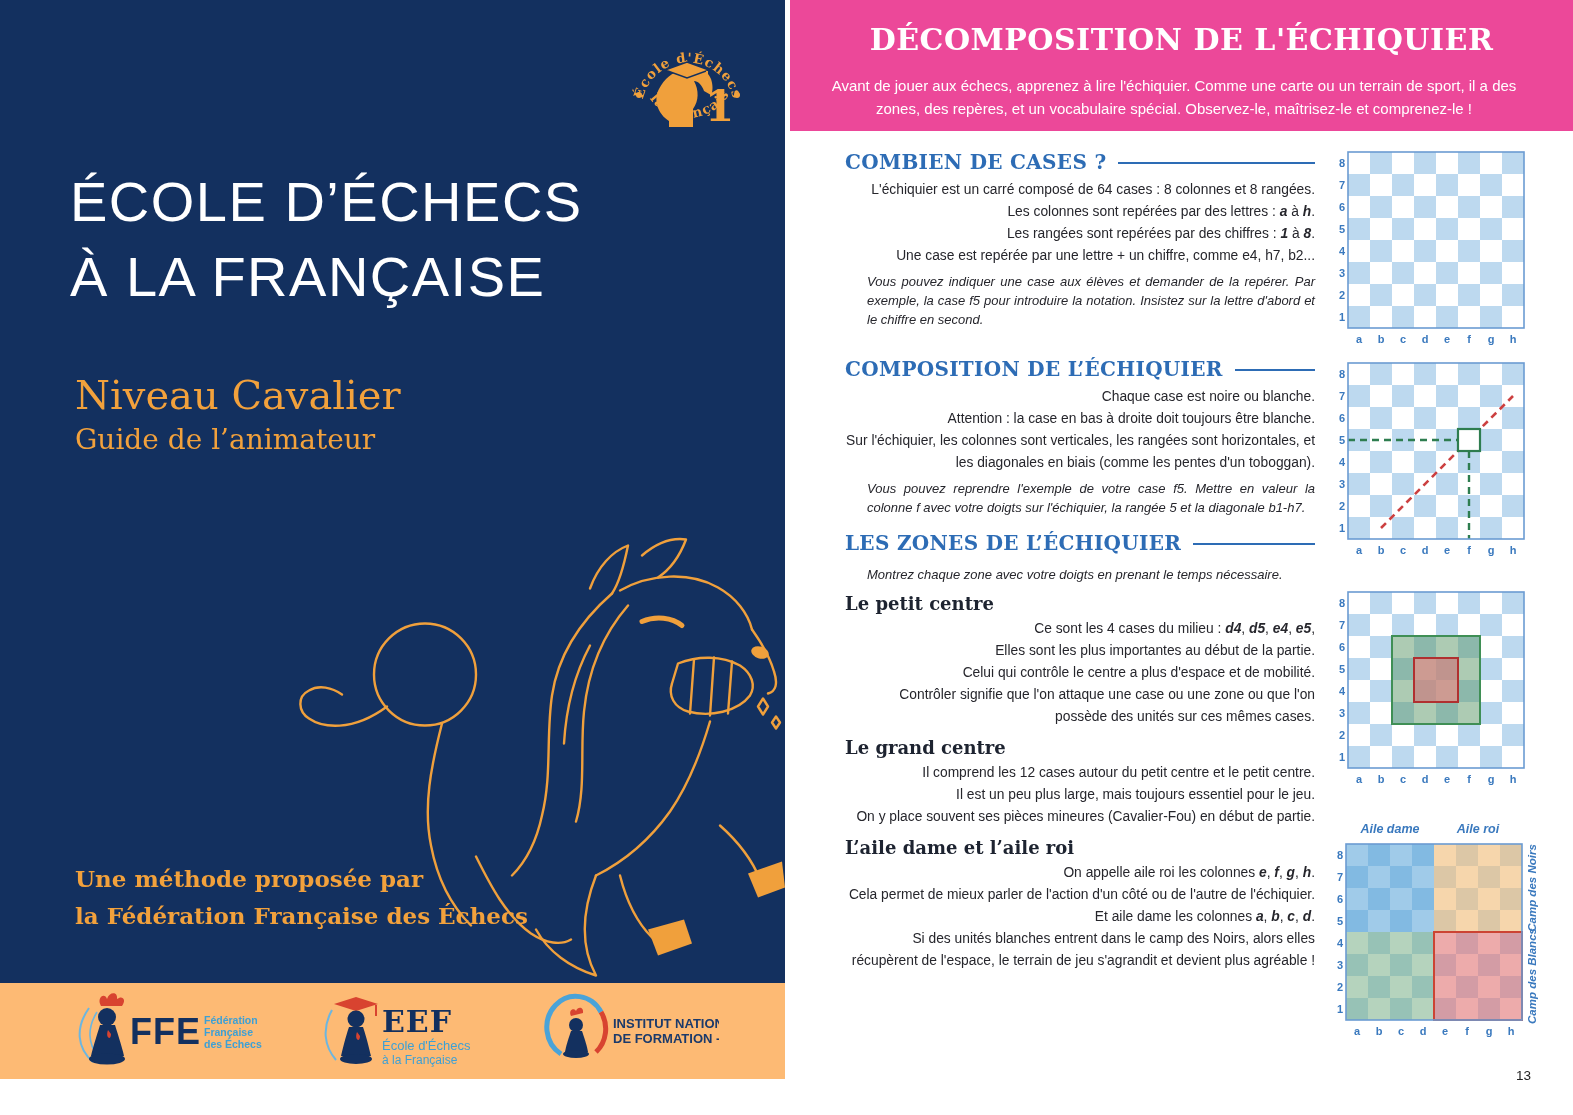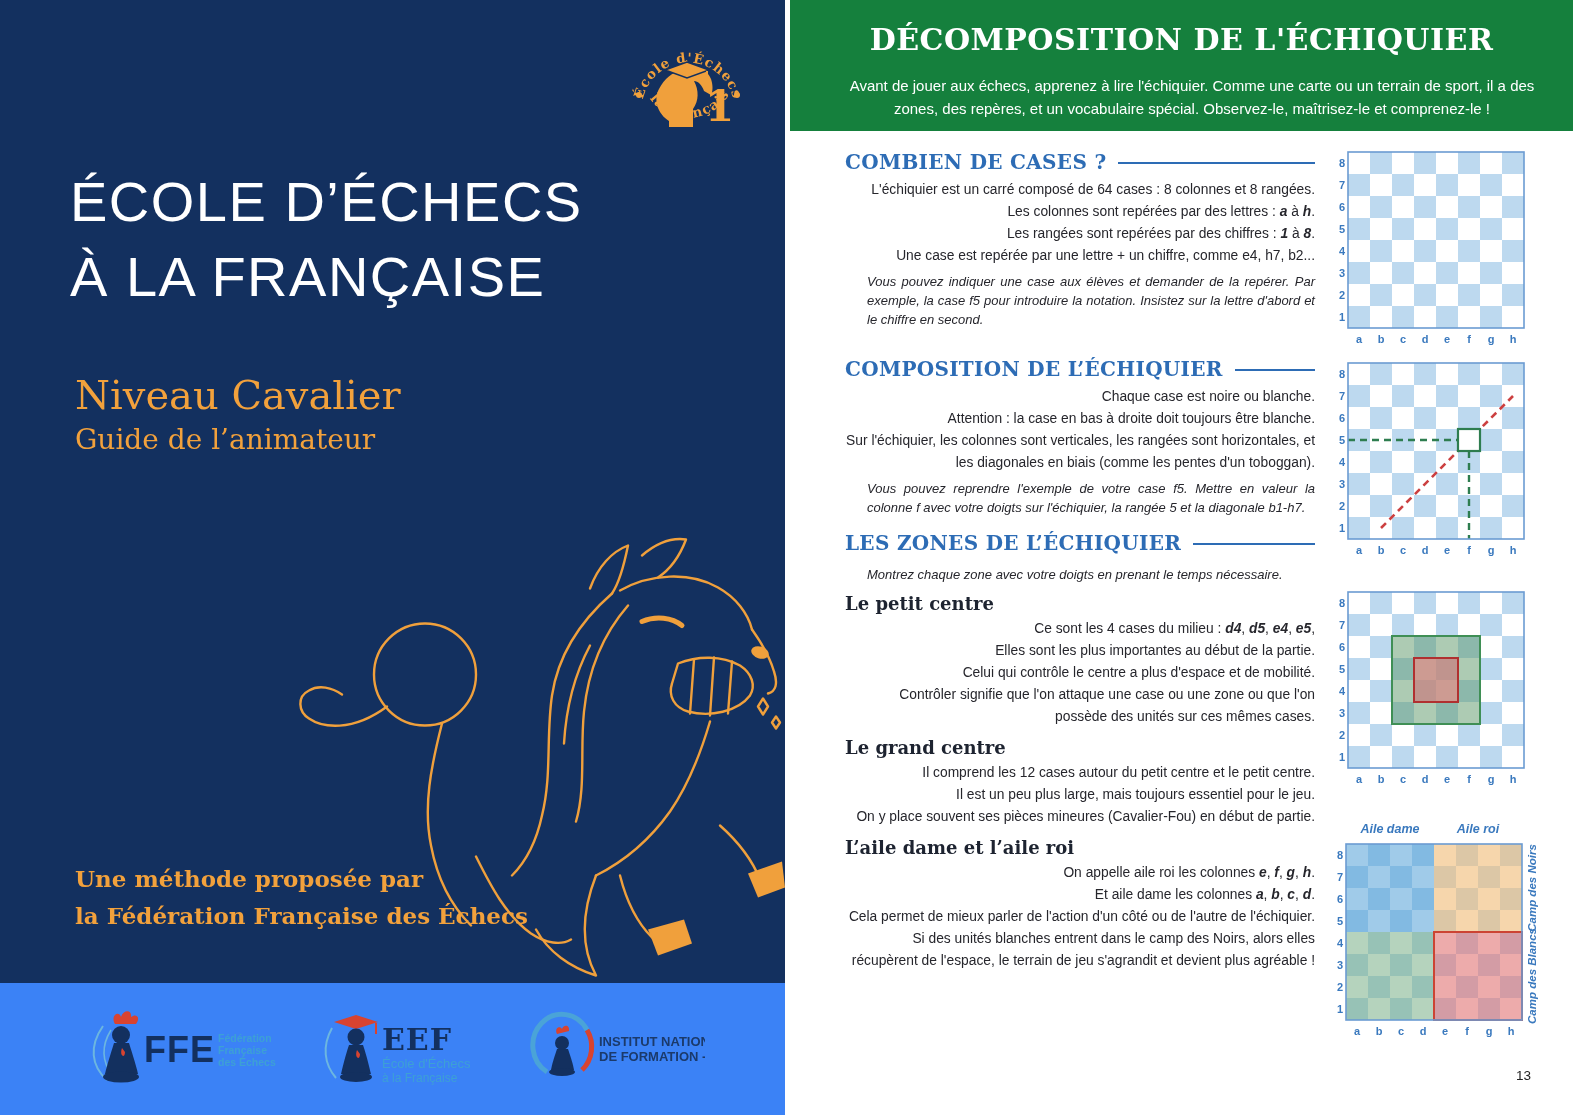--- a/index.html
+++ b/index.html
@@ -10,27 +10,27 @@
   .badge{position:absolute;left:627px;top:33px;width:122px;height:126px;}
   .cover-title{position:absolute;left:70px;top:164px;color:#ffffff;font-size:56px;line-height:75px;
                font-weight:300;letter-spacing:1.5px;white-space:nowrap;}
   .level-title{position:absolute;left:75px;top:372px;color:#f2a13c;font-family:"DejaVu Serif",serif;
                font-weight:normal;font-size:40px;}
   .level-subtitle{position:absolute;left:75px;top:423px;color:#f2a13c;font-family:"DejaVu Serif",serif;
                font-size:28px;}
   .credit{position:absolute;left:75px;top:860px;color:#f2a13c;font-family:"DejaVu Serif",serif;
                font-weight:bold;font-size:23px;line-height:37px;}
   .horse{position:absolute;left:290px;top:524px;width:495px;height:459px;}
-  .logo-strip{position:absolute;left:0;top:983px;width:785px;height:132px;background:#3b82f6;
-              display:flex;align-items:center;justify-content:center;gap:42px;}
+  .logo-strip{position:absolute;left:0;top:983px;width:785px;height:96px;background:#fdba74;
+              display:flex;align-items:center;justify-content:center;gap:56px;}
   
-  .band{position:absolute;left:790px;top:0;width:783px;height:131px;background:#15803d;}
+  .band{position:absolute;left:790px;top:0;width:783px;height:131px;background:#ec4899;}
   .band-title{position:absolute;left:0;top:22px;width:783px;text-align:center;color:#fff;
               font-family:"DejaVu Serif",serif;font-weight:bold;font-size:30px;letter-spacing:0.5px;}
-  .band-intro{position:absolute;left:52px;top:74px;width:700px;text-align:center;color:#fff;
+  .band-intro{position:absolute;left:34px;top:74px;width:700px;text-align:center;color:#fff;
               font-size:15px;line-height:23px;}
   .col{position:absolute;left:845px;top:146px;width:470px;}
   h2.sec-h{font-family:"DejaVu Serif",serif;font-weight:bold;font-size:20px;line-height:33px;
            color:#2d6cb5;margin:0;display:flex;align-items:center;letter-spacing:0.3px;}
   h2.sec-h .rule{flex:1;height:2px;background:#2d6cb5;margin-left:12px;}
   .body{font-size:13.8px;line-height:22px;margin:0;color:#26262c;text-align:right;}
   .note{font-size:13px;line-height:19px;font-style:italic;margin:5px 0 0 22px;text-align:justify;color:#26262c;}
   h3.sub-h{font-family:"DejaVu Serif",serif;font-weight:bold;font-size:18px;line-height:24px;
            color:#1d2330;margin:8px 0 2px;}
   #sec2{margin-top:24px;} #sec3{margin-top:10px;} #sec4{margin-top:14px;}
@@ -190,22 +190,22 @@
       <p class="body">Ce sont les 4 cases du milieu : <b><i>d4</i></b>, <b><i>d5</i></b>, <b><i>e4</i></b>, <b><i>e5</i></b>,</p>
       <p class="body">Elles sont les plus importantes au début de la partie.</p>
       <p class="body">Celui qui contrôle le centre a plus d'espace et de mobilité.</p>
       <p class="body">Contrôler signifie que l'on attaque une case ou une zone ou que l'on possède des unités sur ces mêmes cases.</p>
       <h3 class="sub-h">Le grand centre</h3>
       <p class="body">Il comprend les 12 cases autour du petit centre et le petit centre.</p>
       <p class="body">Il est un peu plus large, mais toujours essentiel pour le jeu.</p>
       <p class="body">On y place souvent ses pièces mineures (Cavalier-Fou) en début de partie.</p>
       <h3 class="sub-h">L’aile dame et l’aile roi</h3>
       <p class="body">On appelle aile roi les colonnes <b><i>e</i></b>, <b><i>f</i></b>, <b><i>g</i></b>, <b><i>h</i></b>.</p>
+      <p class="body">Cela permet de mieux parler de l'action d'un côté ou de l'autre de l'échiquier.</p>
       <p class="body">Et aile dame les colonnes <b><i>a</i></b>, <b><i>b</i></b>, <b><i>c</i></b>, <b><i>d</i></b>.</p>
-      <p class="body">Cela permet de mieux parler de l'action d'un côté ou de l'autre de l'échiquier.</p>
       <p class="body">Si des unités blanches entrent dans le camp des Noirs, alors elles récupèrent de l'espace, le terrain de jeu s'agrandit et devient plus agréable !</p>
     </section>
 
   </div>
 
   <div id="board1" class="board"><svg width="230" height="205" viewBox="0 0 230 205">
         <rect x="16" y="2" width="176" height="176" fill="#ffffff"></rect>
         <rect x="38" y="2" width="22" height="22" fill="#bdd9ef"></rect>
         <rect x="82" y="2" width="22" height="22" fill="#bdd9ef"></rect>
         <rect x="126" y="2" width="22" height="22" fill="#bdd9ef"></rect>

